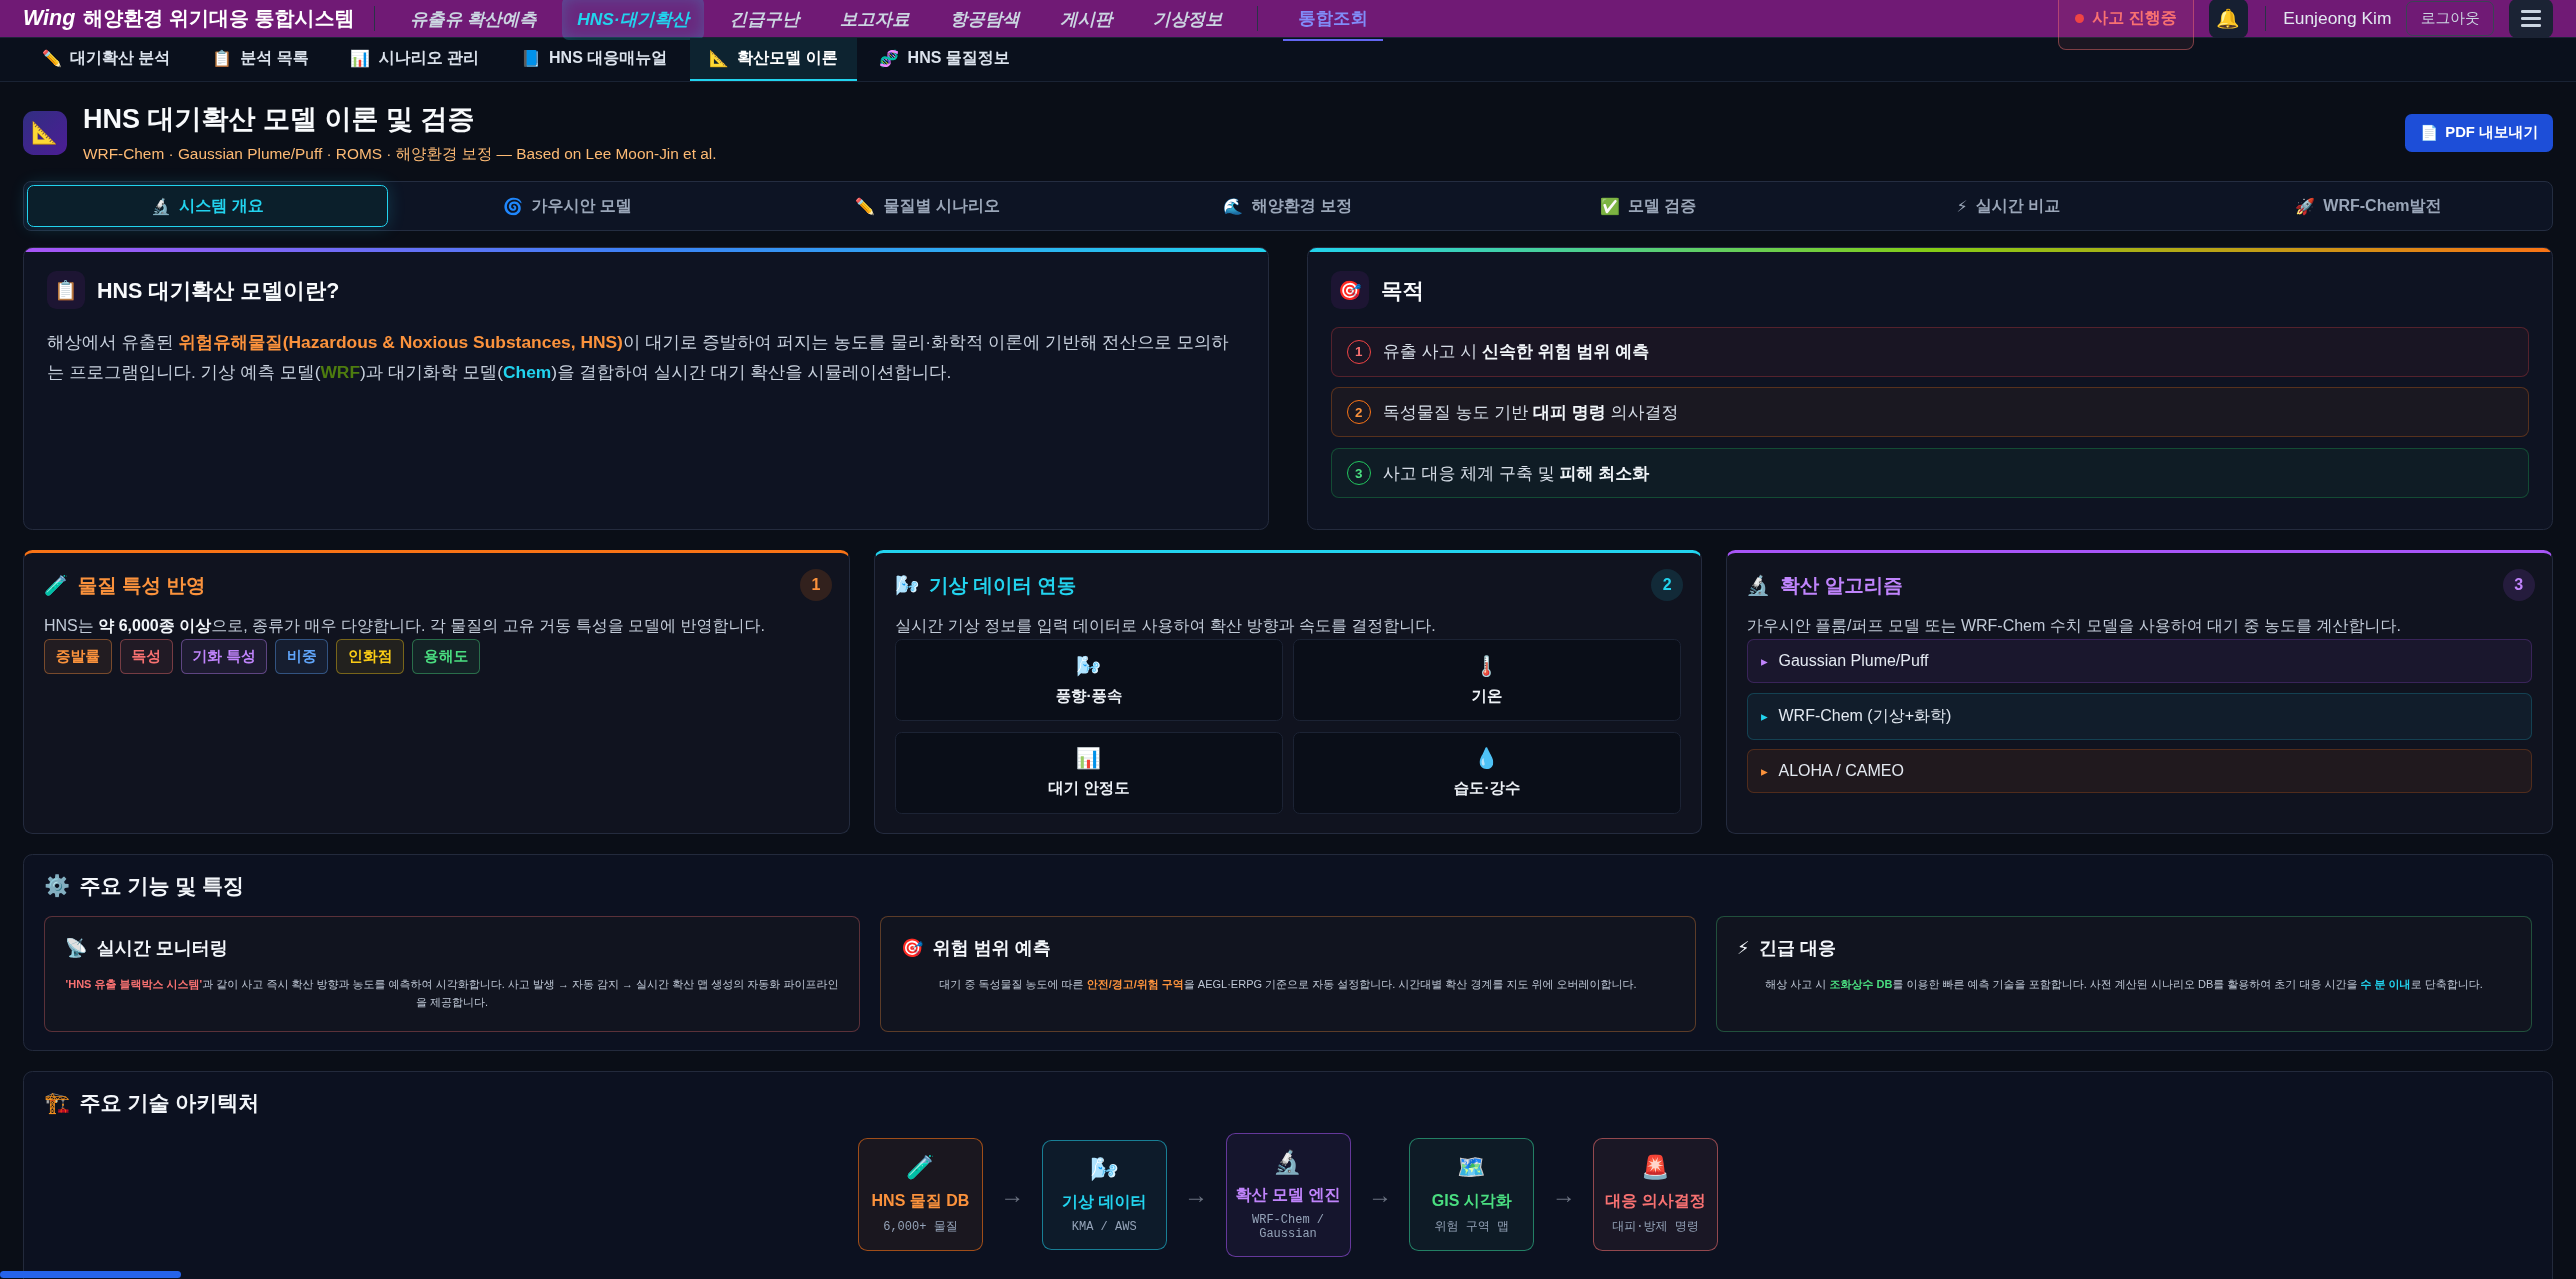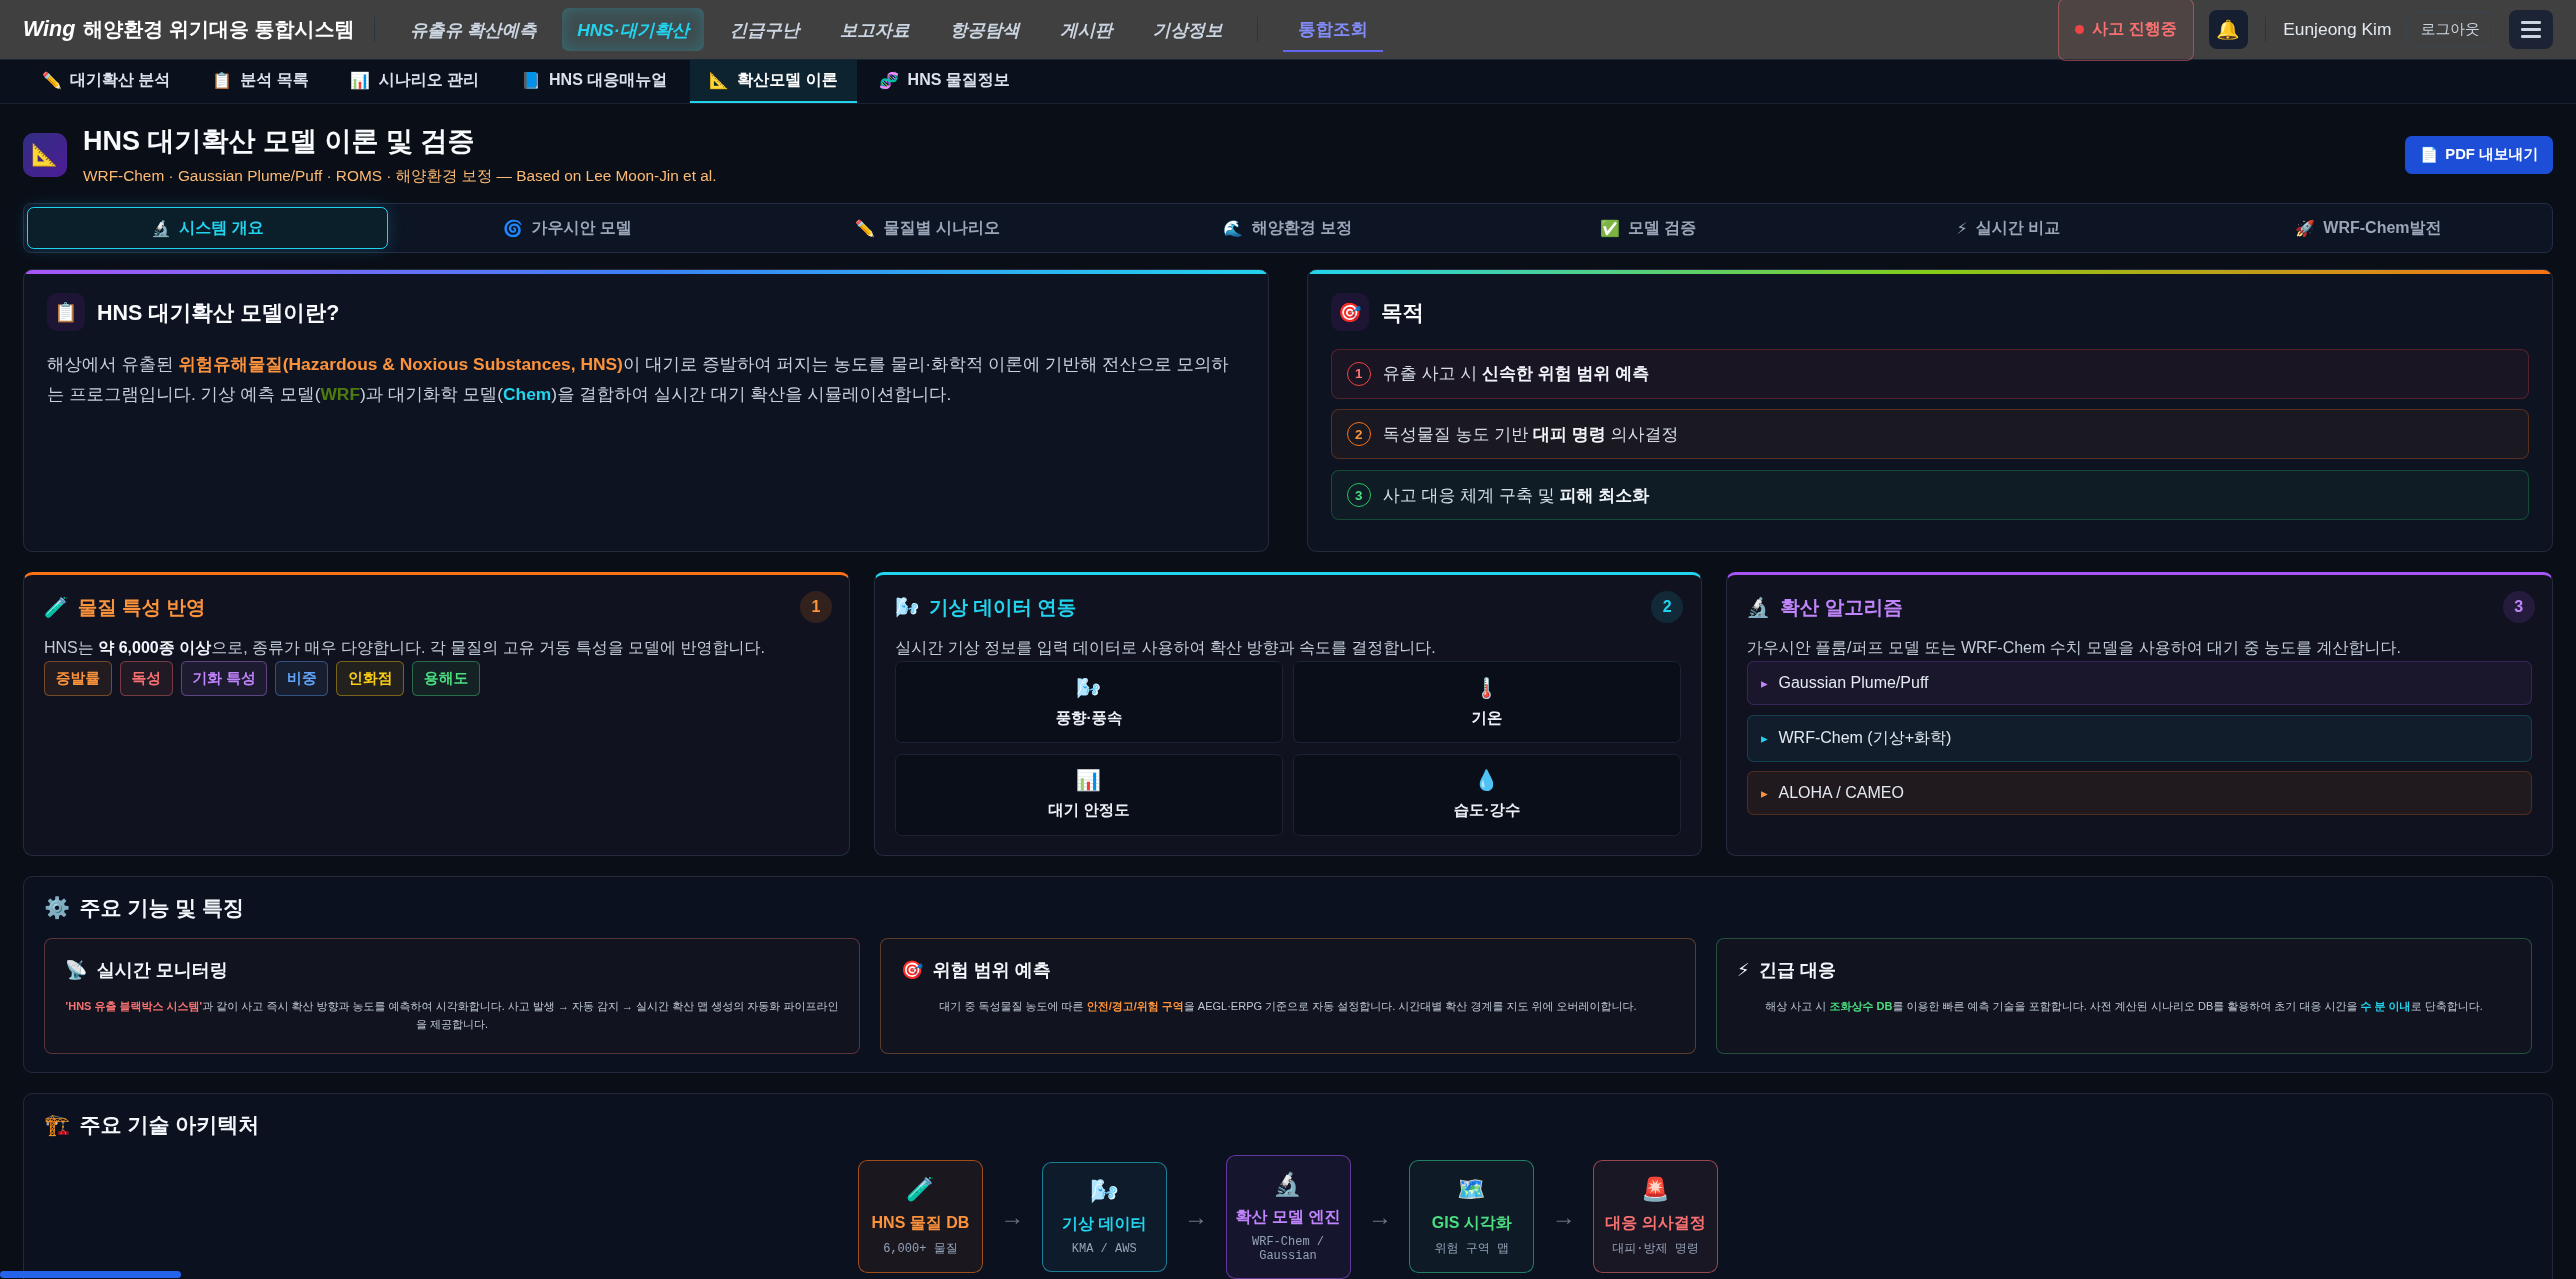--- a/index.html
+++ b/index.html
@@ -3,21 +3,21 @@
 <meta charset="utf-8">
 <style>
   * { margin:0; padding:0; box-sizing:border-box; }
   html,body { width:2576px; height:1279px; overflow:hidden; background:#0a0e17;
     font-family:"Liberation Sans","DejaVu Sans",sans-serif; color:#e2e8f0; }
   .bold{font-weight:700}
   .c-red{color:#f87171}.c-orange{color:#fb923c}.c-green{color:#4ade80}
   .c-cyan{color:#22d3ee}.c-blue{color:#4d7c0f}.c-purple{color:#c084fc}.c-white{color:#f1f5f9}
 
   
-  .topnav{height:60px;background:#404040;border-bottom:0.7px solid #1c2437;display:flex;align-items:center;padding:0 23px;}
+  .topnav{height:38px;background:#701a75;border-bottom:0.7px solid #1c2437;display:flex;align-items:center;padding:0 23px;}
   .brand{display:flex;align-items:center;gap:8px;font-size:20px;font-weight:700;color:#fff;white-space:nowrap;}
   .brand .logo{font-style:italic;font-size:21.5px;}
   .vsep{width:0.7px;height:25.5px;background:#2a3347;margin:0 20px;}
   .nav-items{display:flex;align-items:center;gap:11px;font-style:italic;}
   .nav-item{font-size:17.4px;font-weight:600;color:#cbd5e1;padding:9.4px 14.8px;border-radius:6.7px;cursor:pointer;white-space:nowrap;}
   .nav-item.active{color:#22d3ee;background:rgba(34,211,238,.08);box-shadow:0 0 16px rgba(34,211,238,.25) inset;}
   .portal{font-size:17.4px;font-weight:700;color:#818cf8;padding:9.4px 14.8px;border-bottom:2.7px solid #6366f1;margin-left:5.4px;white-space:nowrap;}
   .top-right{margin-left:auto;display:flex;align-items:center;gap:14.8px;}
   .alert-badge{display:flex;align-items:center;gap:8px;color:#f87171;font-size:16px;font-weight:700;
     border:0.7px solid rgba(248,113,113,.45);background:rgba(248,113,113,.08);border-radius:8px;padding:20px 16px;white-space:nowrap;}

